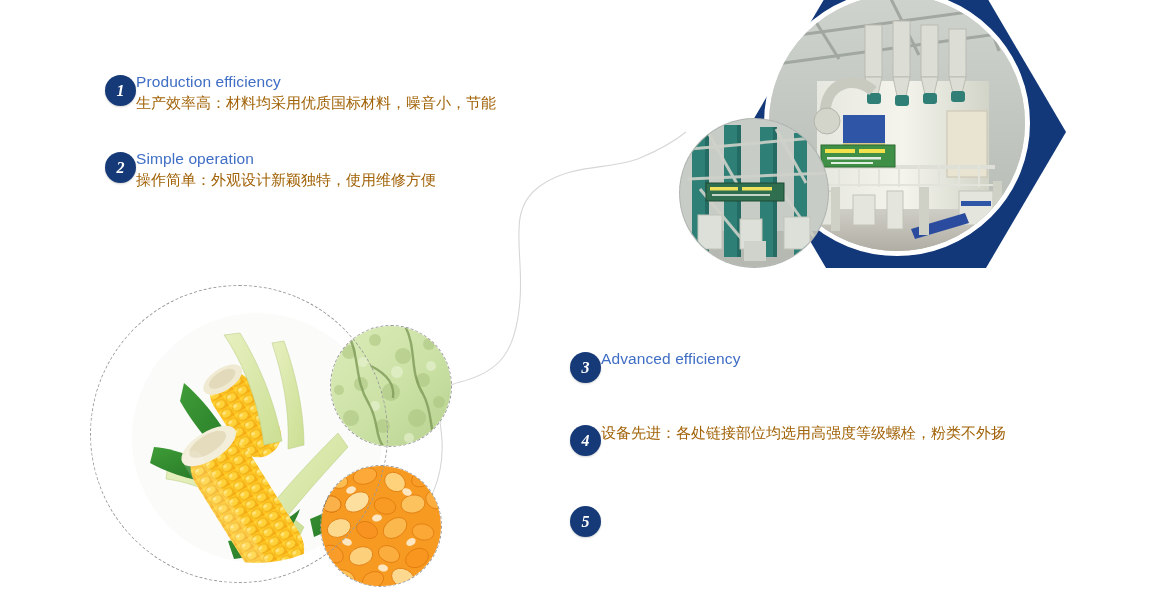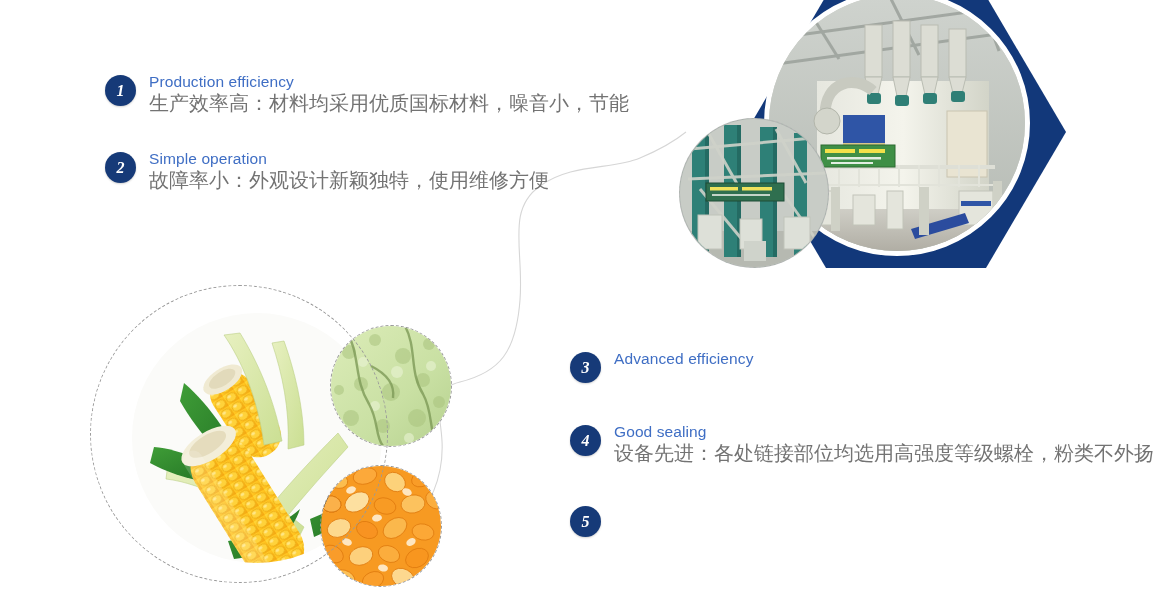--- a/index.html
+++ b/index.html
@@ -32,33 +32,32 @@
     font-style: italic;
     font-size: 16px;
     font-weight: 700;
     line-height: 31px;
     text-align: center;
     flex: 0 0 auto;
     box-shadow: 0 1px 2px rgba(0,0,0,0.18);
     user-select: none;
   }
   .feature-text {
-    margin-left: 13px;
     margin-top: -3px;
   }
   .feature-title {
     color: #3f6ec4;
     font-size: 15.5px;
     line-height: 20px;
     letter-spacing: 0.1px;
     white-space: nowrap;
   }
   .feature-desc {
-    color: #737373;
-    font-size: 20px;
+    color: #a16207;
+    font-size: 15px;
     line-height: 22px;
     white-space: nowrap;
     font-family: "DejaVu Sans", "Liberation Sans", sans-serif;
   }
 
   
   #row-1 { left: 105px; top: 75px; }
   #row-2 { left: 105px; top: 152px; }
   #row-3 { left: 570px; top: 352px; }
   #row-4 { left: 570px; top: 425px; }
@@ -436,35 +435,34 @@
     <div class="feature-text">
       <div class="feature-title">Production efficiency</div>
       <div class="feature-desc">生产效率高：材料均采用优质国标材料，噪音小，节能</div>
     </div>
   </div>
 
   <div class="feature-row" id="row-2">
     <div class="badge">2</div>
     <div class="feature-text">
       <div class="feature-title">Simple operation</div>
-      <div class="feature-desc">故障率小：外观设计新颖独特，使用维修方便</div>
+      <div class="feature-desc">操作简单：外观设计新颖独特，使用维修方便</div>
     </div>
   </div>
 
   <div class="feature-row" id="row-3">
     <div class="badge">3</div>
     <div class="feature-text">
       <div class="feature-title">Advanced efficiency</div>
     </div>
   </div>
 
   <div class="feature-row" id="row-4">
     <div class="badge">4</div>
     <div class="feature-text">
-      <div class="feature-title">Good sealing</div>
       <div class="feature-desc">设备先进：各处链接部位均选用高强度等级螺栓，粉类不外扬</div>
     </div>
   </div>
 
   <div class="feature-row" id="row-5">
     <div class="badge">5</div>
     <div class="feature-text">
     </div>
   </div>
 

